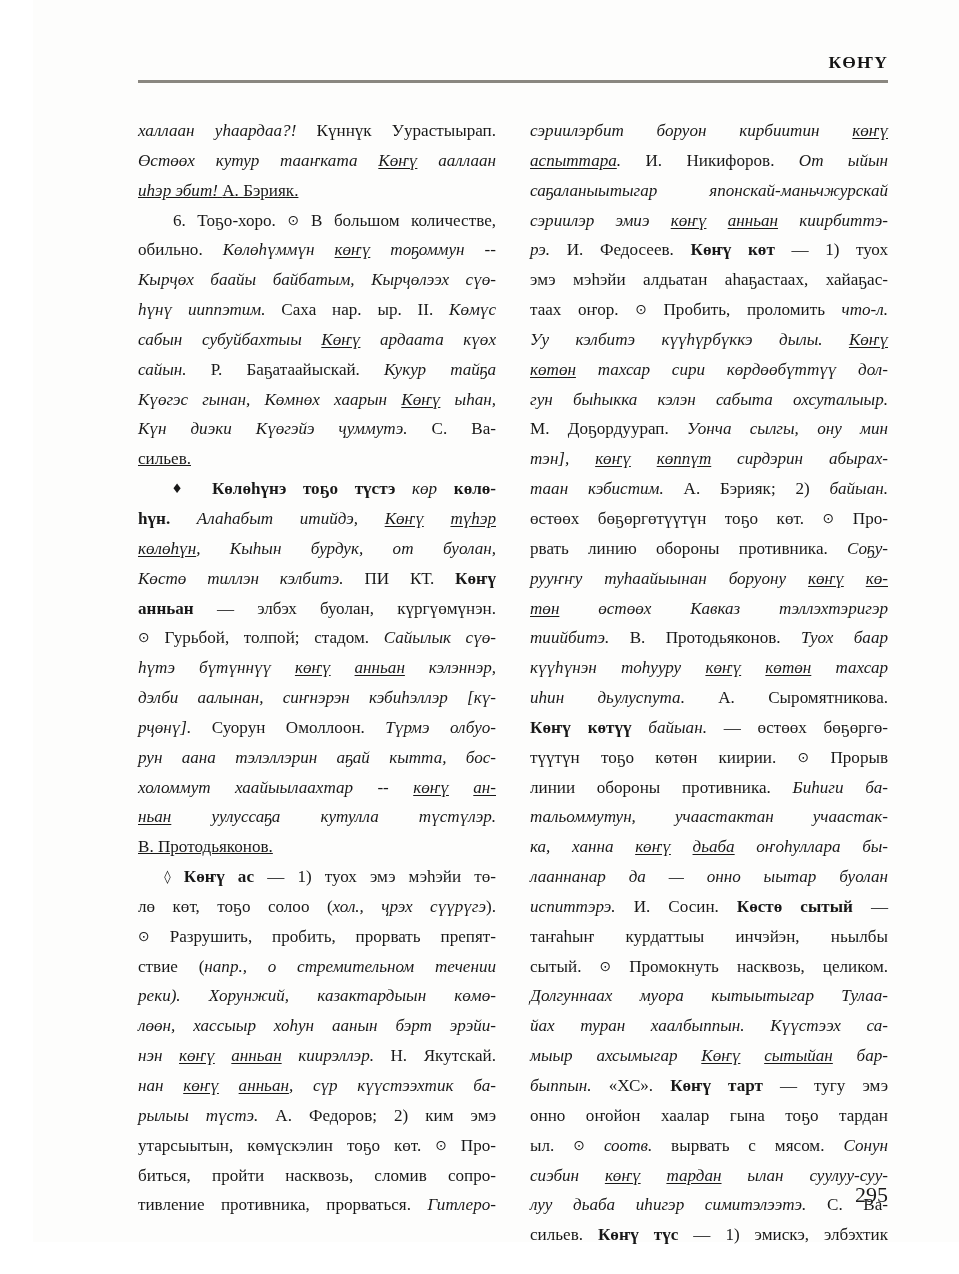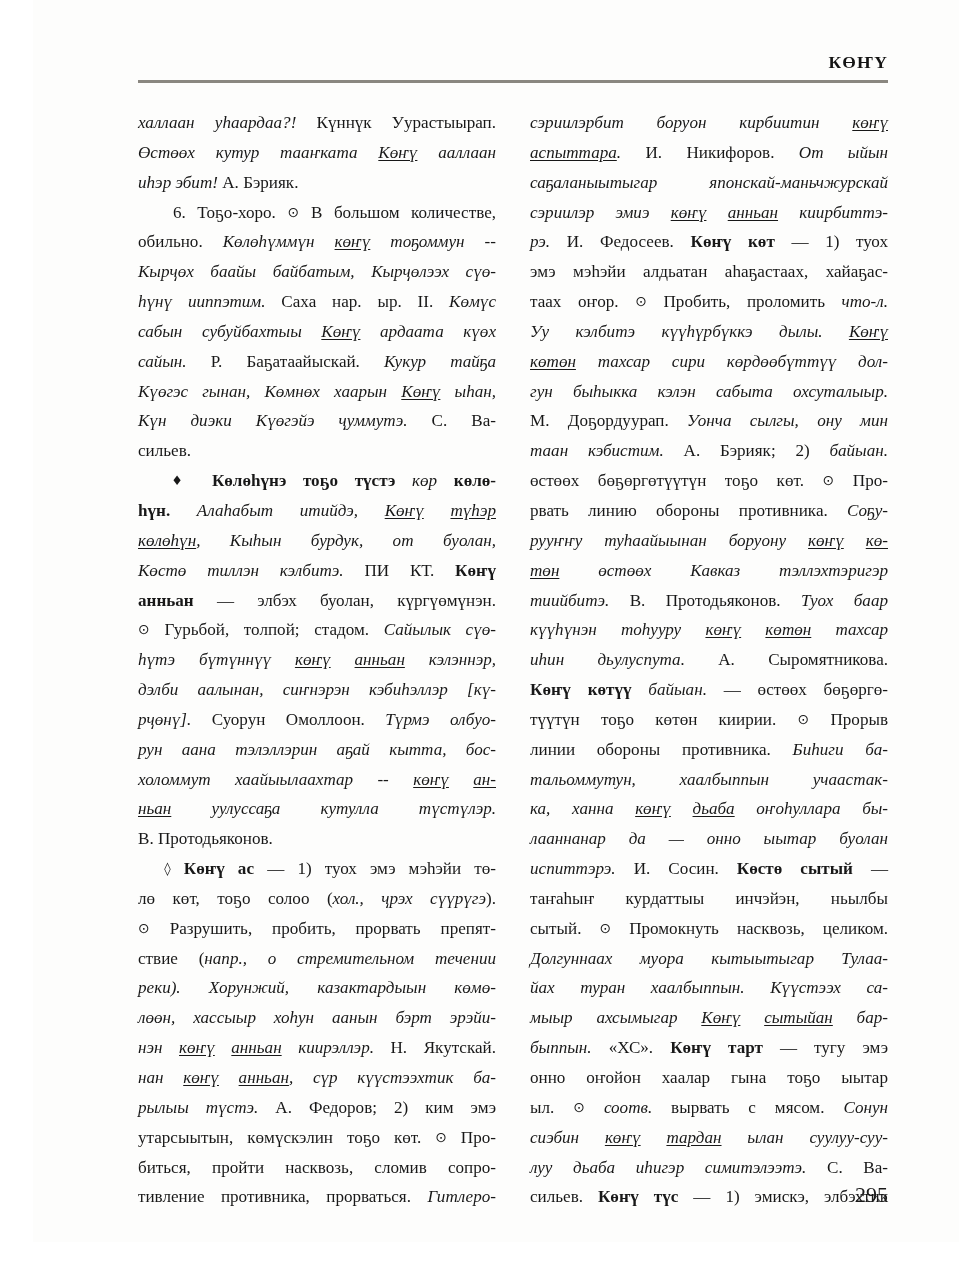--- a/index.html
+++ b/index.html
@@ -48,40 +48,41 @@
   
   .columns {
     position: absolute;
     left: 105px;
     top: 108px;
     width: 750px;
     height: 1060px;
   }
   .col {
     position: absolute;
-    top: 0;
+    top: 8px;
     width: 358px;
     height: 1060px;
   }
   .col-left  { left: 0; }
   .col-right { left: 392px; }
 
   p.ln {
     margin: 0;
     padding: 0;
     font-size: 17.1px;
     line-height: 29.85px;
     text-align: justify;
     text-align-last: justify;
     white-space: nowrap;
     color: #181818;
   }
   p.ln.last {
     text-align: center;
     text-align-last: left;
+    text-decoration: underline;
   }
 
   
   i, .it { font-style: italic; }
   b, .bd { font-weight: bold; font-style: normal; }
   .rom { font-style: normal; }
   .ul  { text-decoration: underline; font-style: italic; text-underline-offset: 2px; }
   .sym {
     font-style: normal;
     font-weight: normal;
@@ -164,42 +165,43 @@
       <p class="ln"><i><span class="ul">аспыттара</span>.</i> <span class="rom">И. Никифоров.</span> <i>От ыйын</i></p>
       <p class="ln"><i>саҕаланыытыгар японскай-маньчжурскай</i></p>
       <p class="ln"><i>сэриилэр эмиэ <span class="ul">көҥү</span> <span class="ul">анньан</span> киирбиттэ-</i></p>
       <p class="ln"><i>рэ.</i> <span class="rom">И. Федосеев.</span> <b>Көҥү көт</b> <span class="rom">—</span> <span class="rom">1) туох</span></p>
       <p class="ln"><span class="rom">эмэ мэһэйи алдьатан аһаҕастаах, хайаҕас-</span></p>
       <p class="ln"><span class="rom">таах оҥор. <span class="sym">⊙</span> Пробить, проломить</span> <i>что-л.</i></p>
       <p class="ln"><i>Уу кэлбитэ күүһүрбүккэ дылы. <span class="ul">Көҥү</span></i></p>
       <p class="ln"><i><span class="ul">көтөн</span> тахсар сири көрдөөбүттүү дол-</i></p>
       <p class="ln"><i>гун быһыкка кэлэн сабыта охсуталыыр.</i></p>
       <p class="ln"><span class="rom">М. Доҕордуурап.</span> <i>Уонча сылгы, ону мин</i></p>
+      <p class="ln"><i>тэн], <span class="ul">көҥү</span> <span class="ul">көппүт</span> сирдэрин абырах-</i></p>
       <p class="ln"><i>таан кэбистим.</i> <span class="rom">А. Бэрияк; 2)</span> <i>байыан.</i></p>
       <p class="ln"><span class="rom">өстөөх бөҕөргөтүүтүн тоҕо көт. <span class="sym">⊙</span> Про-</span></p>
       <p class="ln"><span class="rom">рвать линию обороны противника.</span> <i>Соҕу-</i></p>
       <p class="ln"><i>рууҥҥу туһаайыынан боруону <span class="ul">көҥү</span> <span class="ul">кө-</span></i></p>
       <p class="ln"><i><span class="ul">төн</span> өстөөх Кавказ тэллэхтэригэр</i></p>
       <p class="ln"><i>тиийбитэ.</i> <span class="rom">В. Протодьяконов.</span> <i>Туох баар</i></p>
       <p class="ln"><i>күүһүнэн тоһууру <span class="ul">көҥү</span> <span class="ul">көтөн</span> тахсар</i></p>
       <p class="ln"><i>иһин дьулуспута.</i> <span class="rom">А. Сыромятникова.</span></p>
       <p class="ln"><b>Көҥү көтүү</b> <i>байыан.</i> <span class="rom">—</span> <span class="rom">өстөөх бөҕөргө-</span></p>
       <p class="ln"><span class="rom">түүтүн тоҕо көтөн киирии. <span class="sym">⊙</span> Прорыв</span></p>
       <p class="ln"><span class="rom">линии обороны противника.</span> <i>Биһиги ба-</i></p>
-      <p class="ln"><i>тальоммутун, хаалбыппын учаастак-</i></p>
+      <p class="ln"><i>тальоммутун, учаастактан учаастак-</i></p>
       <p class="ln"><i>ка, ханна <span class="ul">көҥү</span> <span class="ul">дьаба</span> оҥоһуллара бы-</i></p>
       <p class="ln"><i>лааннанар да — онно ыытар буолан</i></p>
       <p class="ln"><i>испиттэрэ.</i> <span class="rom">И. Сосин.</span> <b>Көстө сытый</b> <span class="rom">—</span></p>
       <p class="ln"><span class="rom">таҥаһыҥ курдаттыы инчэйэн, ньылбы</span></p>
       <p class="ln"><span class="rom">сытый. <span class="sym">⊙</span> Промокнуть насквозь, целиком.</span></p>
       <p class="ln"><i>Долгуннаах муора кытыытыгар Тулаа-</i></p>
       <p class="ln"><i>йах туран хаалбыппын. Күүстээх са-</i></p>
       <p class="ln"><i>мыыр ахсымыгар <span class="ul">Көҥү</span> <span class="ul">сытыйан</span> бар-</i></p>
       <p class="ln"><i>быппын.</i> <span class="rom">«ХС».</span> <b>Көҥү тарт</b> <span class="rom">—</span> <span class="rom">тугу эмэ</span></p>
-      <p class="ln"><span class="rom">онно оҥойон хаалар гына тоҕо ыытар</span></p>
+      <p class="ln"><span class="rom">онно оҥойон хаалар гына тоҕо тардан</span></p>
       <p class="ln"><span class="rom">ыл. <span class="sym">⊙</span></span> <i>соотв.</i> <span class="rom">вырвать с мясом.</span> <i>Сонун</i></p>
       <p class="ln"><i>сиэбин <span class="ul">көҥү</span> <span class="ul">тардан</span> ылан суулуу-суу-</i></p>
       <p class="ln"><i>луу дьаба иһигэр симитэлээтэ.</i> <span class="rom">С. Ва-</span></p>
       <p class="ln"><span class="rom">сильев.</span> <b>Көҥү түс</b> <span class="rom">—</span> <span class="rom">1) эмискэ, элбэхтик</span></p>
       <p class="ln"></p>
 
     </div>
 
   </div>
 

